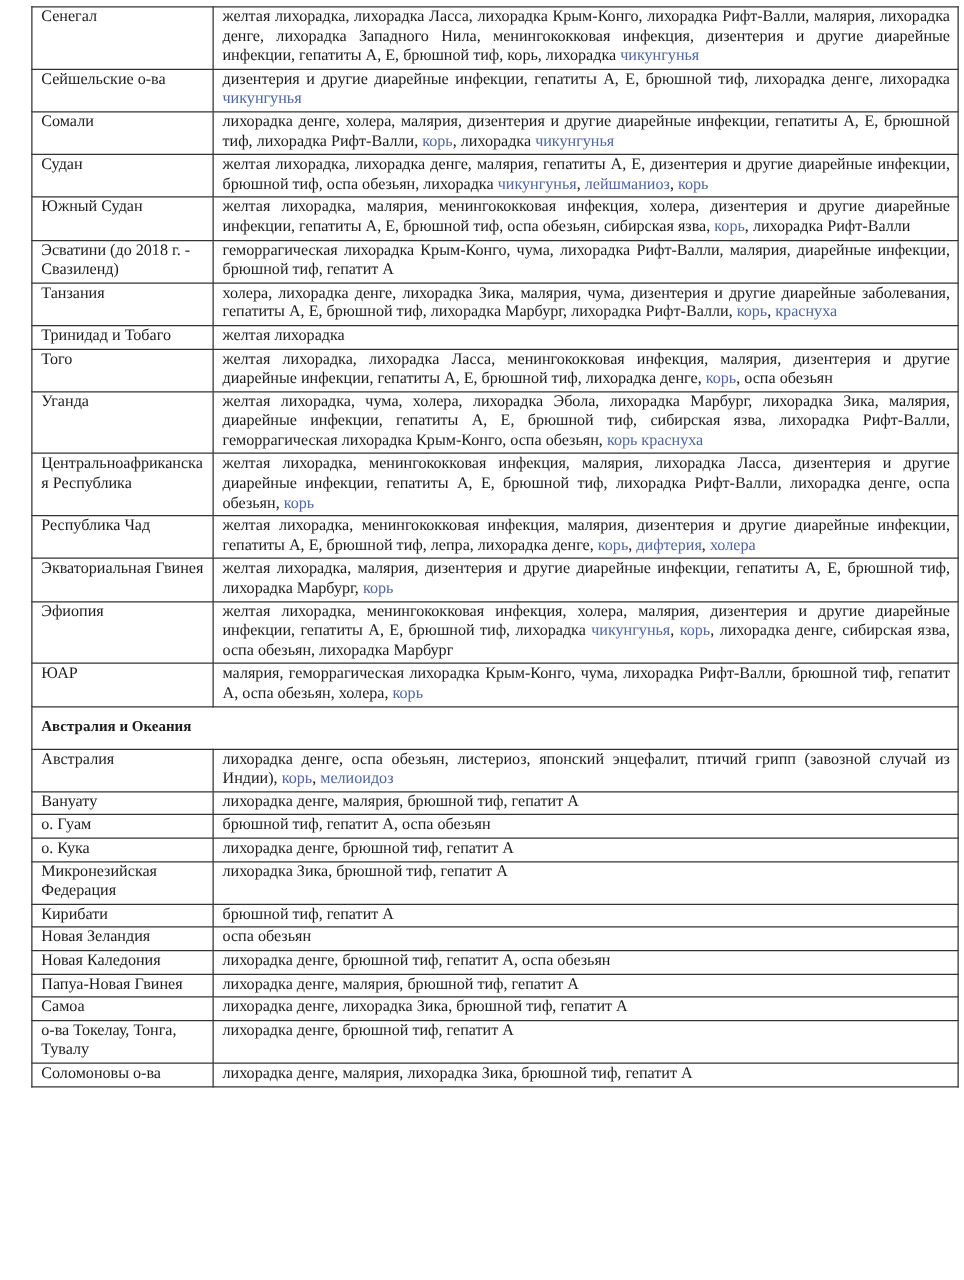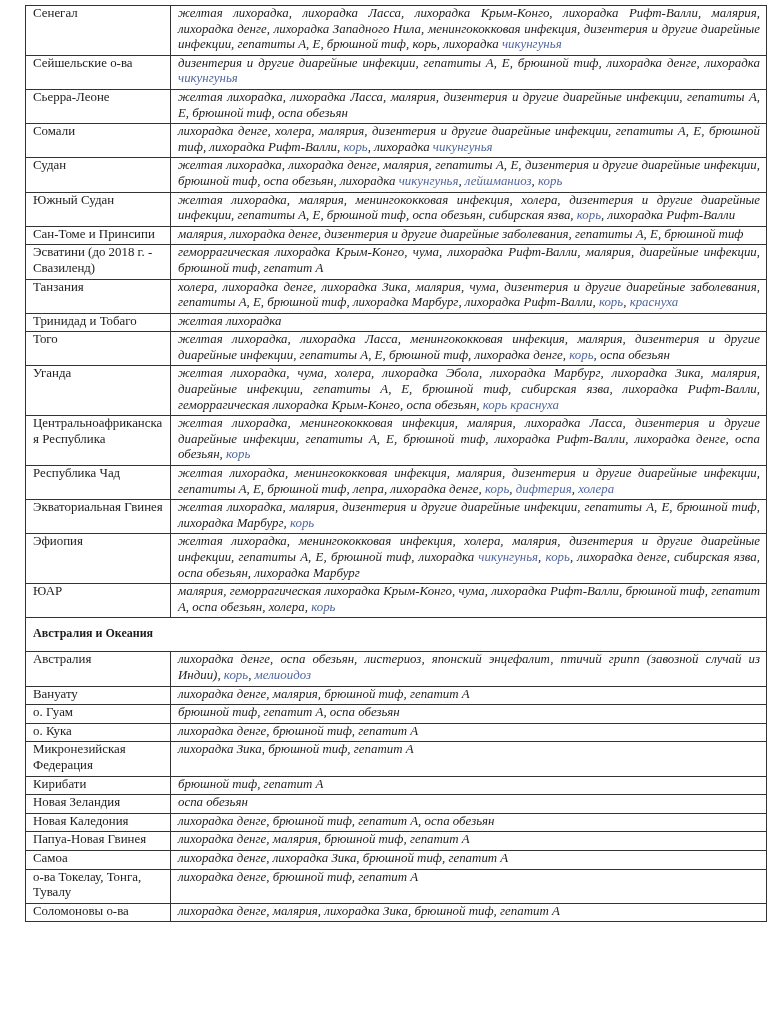--- a/index.html
+++ b/index.html
@@ -33,21 +33,21 @@
     vertical-align: top;
     font-size: 12.9px;
     line-height: 15.6px;
     padding: 0px 6px 2px 7px;
     box-sizing: border-box;
   }
   td.country {
     overflow-wrap: anywhere;
     text-align: left;
   }
-  td.diseases { text-align: left; font-style: italic; }
+  td.diseases { text-align: left; }
   td.diseases.justify { text-align: justify; }
   tr.section-row td {
     font-size: 12px;
     font-weight: bold;
     padding: 5px 6px 7px 7px;
     line-height: 21px;
   }
   .lnk { color: #4f66a0; }
 </style>
 </head>
@@ -63,44 +63,36 @@
   <tr>
     <td class="country">Сенегал</td>
     <td class="diseases justify"><span>желтая лихорадка, лихорадка Ласса, лихорадка Крым-Конго, лихорадка Рифт-Валли, малярия, лихорадка денге, лихорадка Западного Нила, менингококковая инфекция, дизентерия и другие диарейные инфекции, гепатиты А, Е, брюшной тиф, корь, лихорадка </span><span class="lnk">чикунгунья</span></td>
   </tr>
 
   <tr>
     <td class="country">Сейшельские о-ва</td>
     <td class="diseases justify"><span>дизентерия и другие диарейные инфекции, гепатиты А, Е, брюшной тиф, лихорадка денге, лихорадка </span><span class="lnk">чикунгунья</span></td>
   </tr>
 
-  <tr>
-    <td class="country">Сьерра-Леоне</td>
-    <td class="diseases justify"><span>желтая лихорадка, лихорадка Ласса, малярия, дизентерия и другие диарейные инфекции, гепатиты А, Е, брюшной тиф, оспа обезьян</span></td>
-  </tr>
 
   <tr>
     <td class="country">Сомали</td>
     <td class="diseases justify"><span>лихорадка денге, холера, малярия, дизентерия и другие диарейные инфекции, гепатиты А, Е, брюшной тиф, лихорадка Рифт-Валли, </span><span class="lnk">корь</span><span>, лихорадка </span><span class="lnk">чикунгунья</span></td>
   </tr>
 
   <tr>
     <td class="country">Судан</td>
     <td class="diseases justify"><span>желтая лихорадка, лихорадка денге, малярия, гепатиты А, Е, дизентерия и другие диарейные инфекции, брюшной тиф, оспа обезьян, лихорадка </span><span class="lnk">чикунгунья</span><span>, </span><span class="lnk">лейшманиоз</span><span>, </span><span class="lnk">корь</span></td>
   </tr>
 
   <tr>
     <td class="country">Южный Судан</td>
     <td class="diseases justify"><span>желтая лихорадка, малярия, менингококковая инфекция, холера, дизентерия и другие диарейные инфекции, гепатиты А, Е, брюшной тиф, оспа обезьян, сибирская язва, </span><span class="lnk">корь</span><span>, лихорадка Рифт-Валли</span></td>
   </tr>
 
-  <tr>
-    <td class="country">Сан-Томе и Принсипи</td>
-    <td class="diseases"><span>малярия, лихорадка денге, дизентерия и другие диарейные заболевания, гепатиты А, Е, брюшной тиф</span></td>
-  </tr>
 
   <tr>
     <td class="country">Эсватини (до 2018 г. - Свазиленд)</td>
     <td class="diseases justify"><span>геморрагическая лихорадка Крым-Конго, чума, лихорадка Рифт-Валли, малярия, диарейные инфекции, брюшной тиф, гепатит А</span></td>
   </tr>
 
   <tr>
     <td class="country">Танзания</td>
     <td class="diseases justify"><span>холера, лихорадка денге, лихорадка Зика, малярия, чума, дизентерия и другие диарейные заболевания, гепатиты А, Е, брюшной тиф, лихорадка Марбург, лихорадка Рифт-Валли, </span><span class="lnk">корь</span><span>, </span><span class="lnk">краснуха</span></td>
   </tr>

